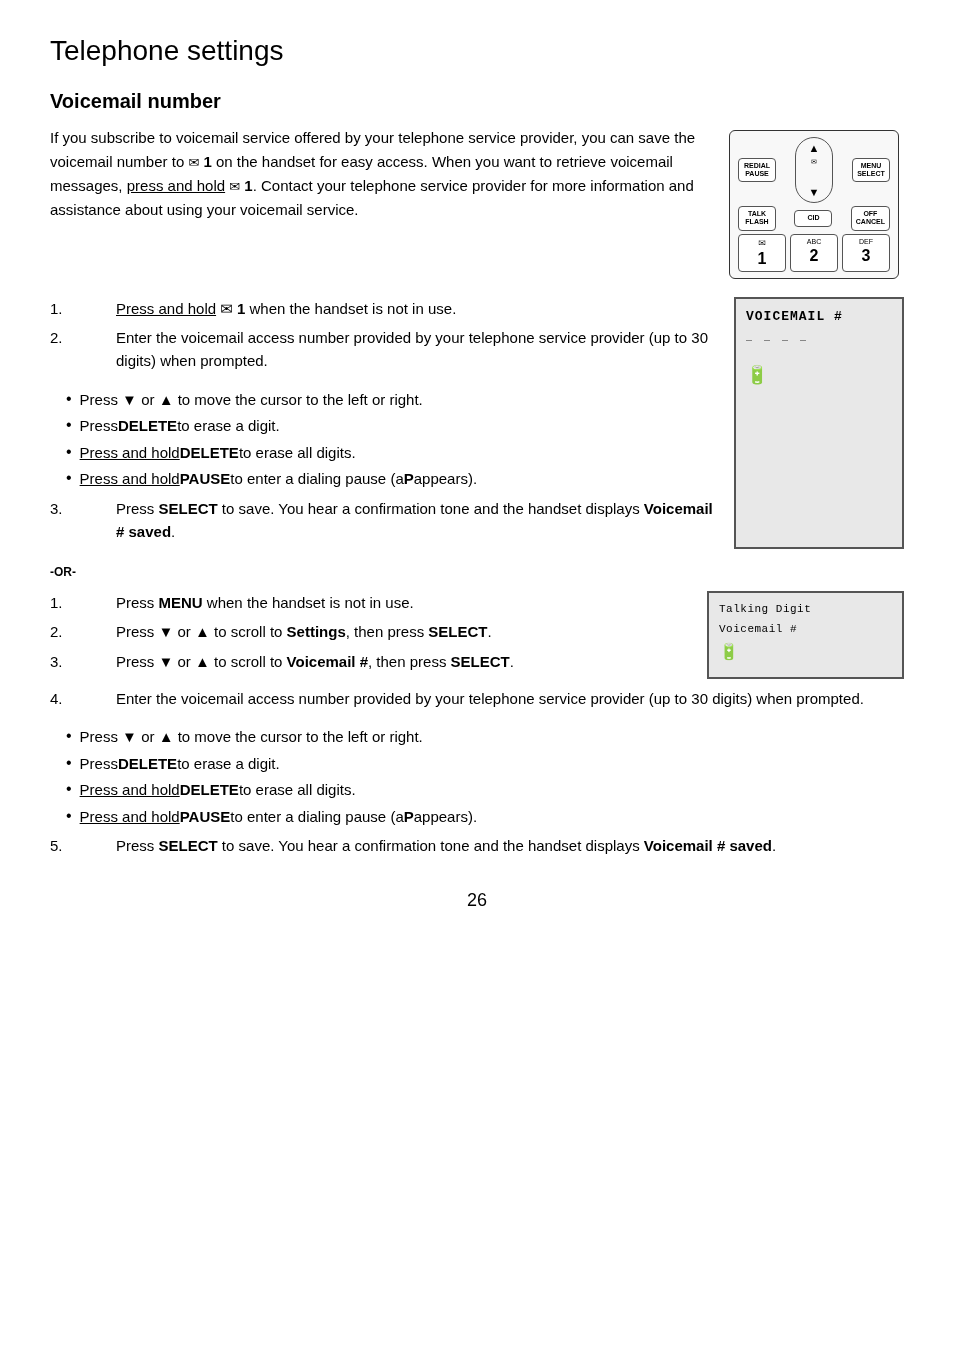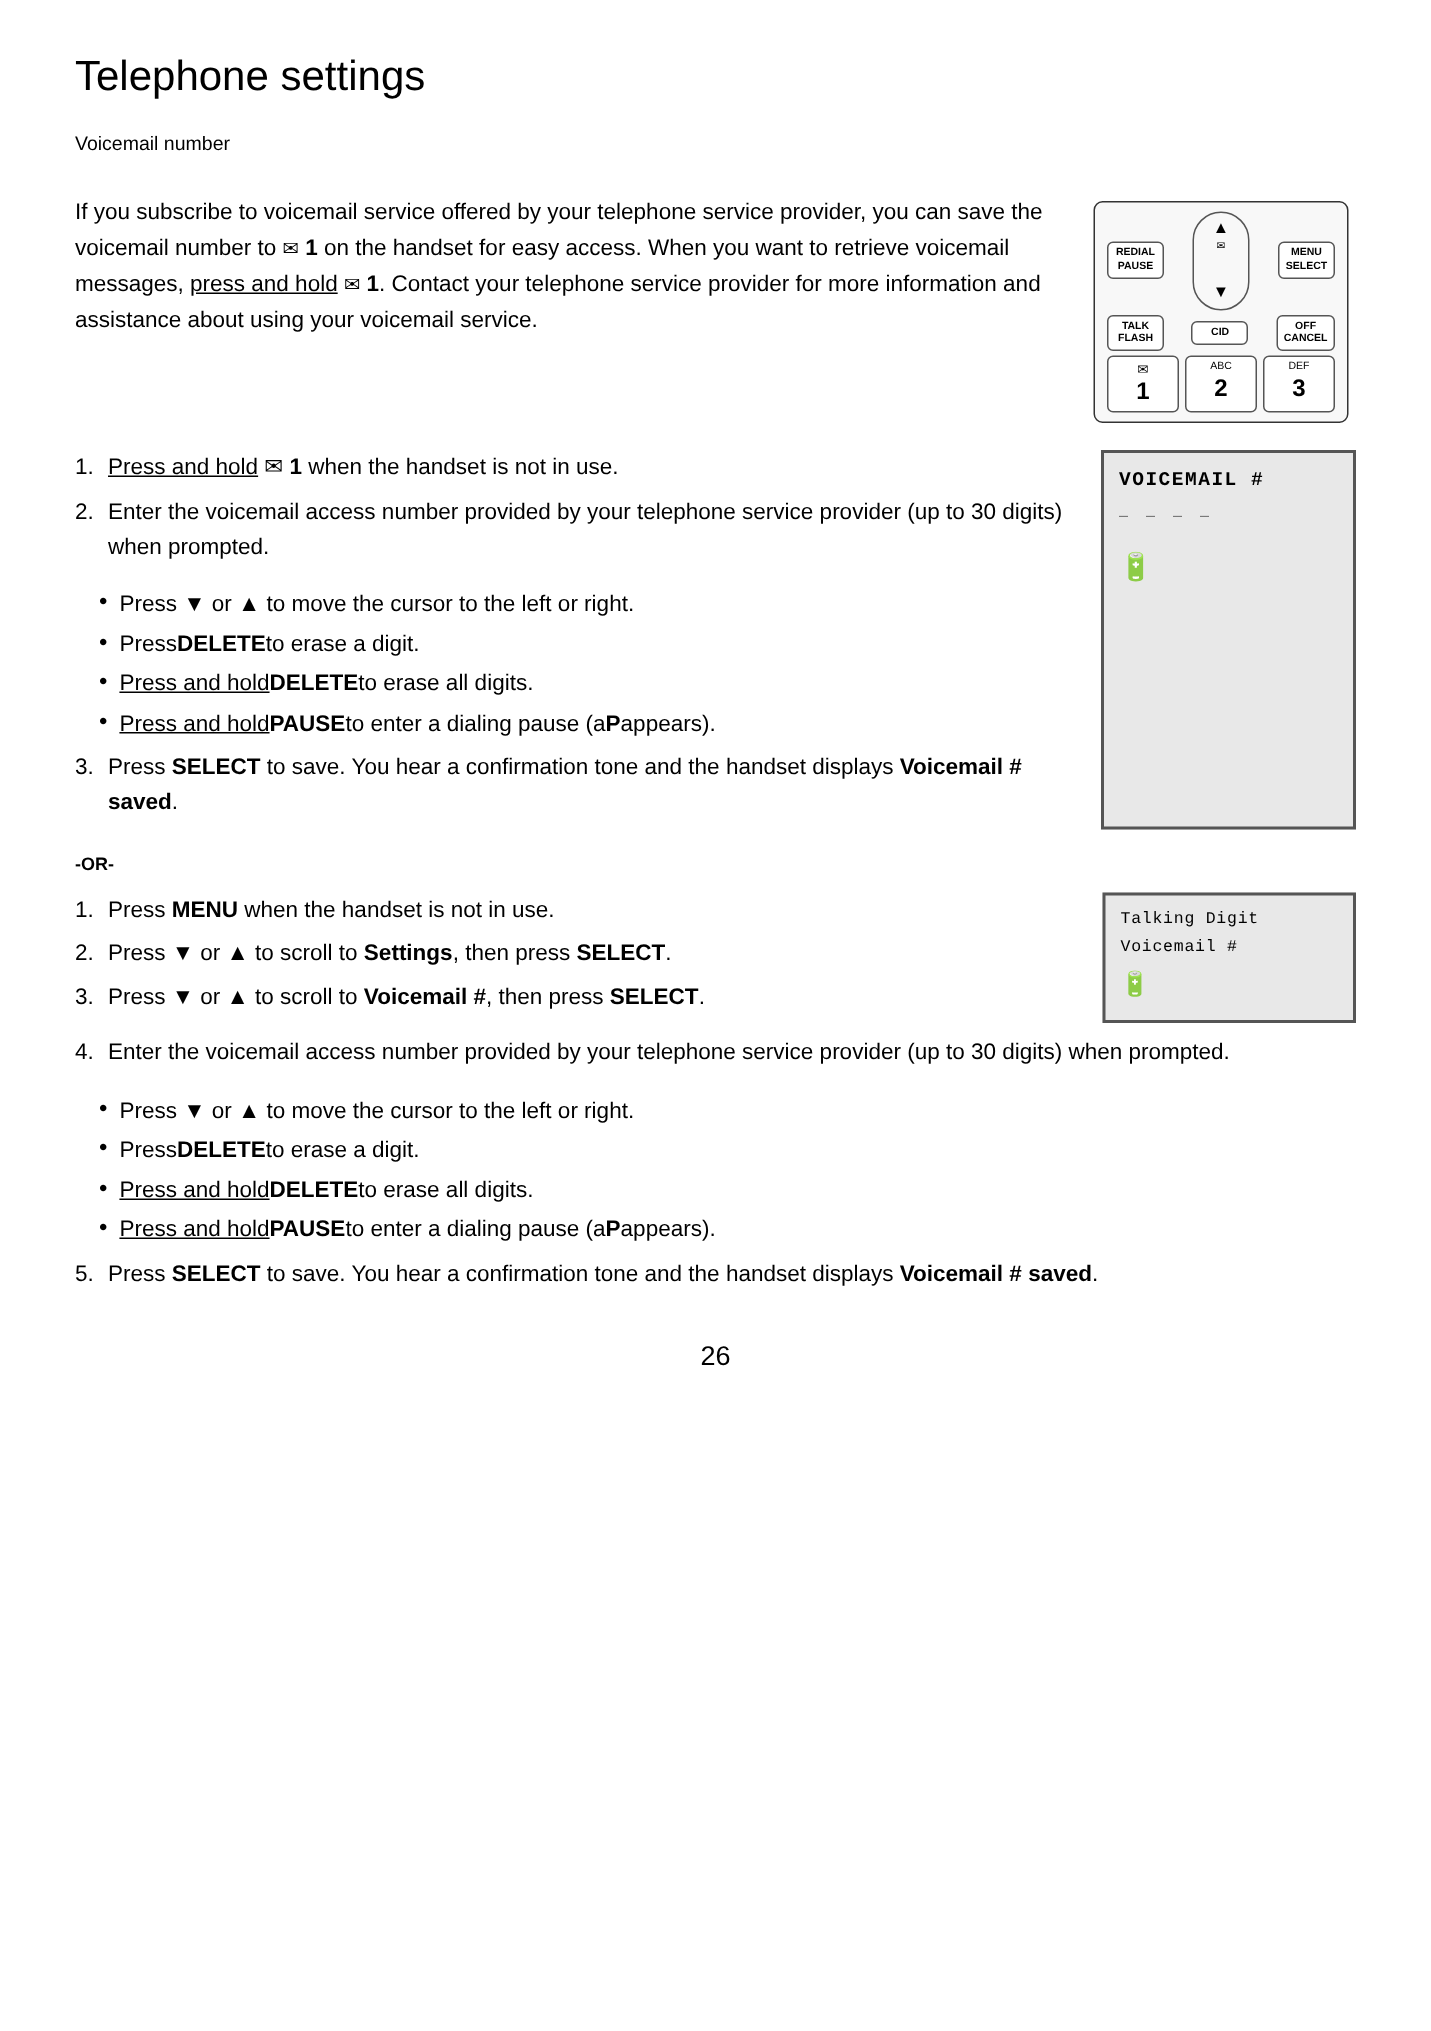--- a/index.html
+++ b/index.html
@@ -14,23 +14,23 @@
       padding: 30px 50px 40px 50px;
     }
 
     h1 {
       font-size: 28px;
       font-weight: normal;
       margin-bottom: 14px;
     }
 
     h2 {
-      font-size: 13px;
-      font-weight: normal;
-      margin-bottom: 24px;
+      font-size: 20px;
+      font-weight: bold;
+      margin-bottom: 10px;
     }
 
     .intro-block {
       display: flex;
       gap: 5px;
       margin-bottom: 18px;
     }
 
     .intro-text {
       flex: 1;
@@ -129,20 +129,21 @@
       line-height: 1.55;
     }
 
     .step-num {
       min-width: 22px;
       font-size: 15px;
     }
 
     .step-content {
       flex: 1;
+      margin-left: 44px;
     }
 
     
     .section-with-display {
       display: flex;
       gap: 20px;
       margin-bottom: 8px;
     }
 
     .section-left {
@@ -209,21 +210,21 @@
 
     .page-num {
       text-align: center;
       margin-top: 30px;
       font-size: 18px;
     }
 
     u { text-decoration: underline; }
 
     .display-box-small {
-      width: 169px;
+      width: 197px;
       flex-shrink: 0;
       border: 2px solid #555;
       background: #e8e8e8;
       padding: 8px 10px 10px 10px;
       font-family: 'Courier New', monospace;
       font-size: 12px;
       min-height: 85px;
     }
 
     .display-box-small .line1 {

